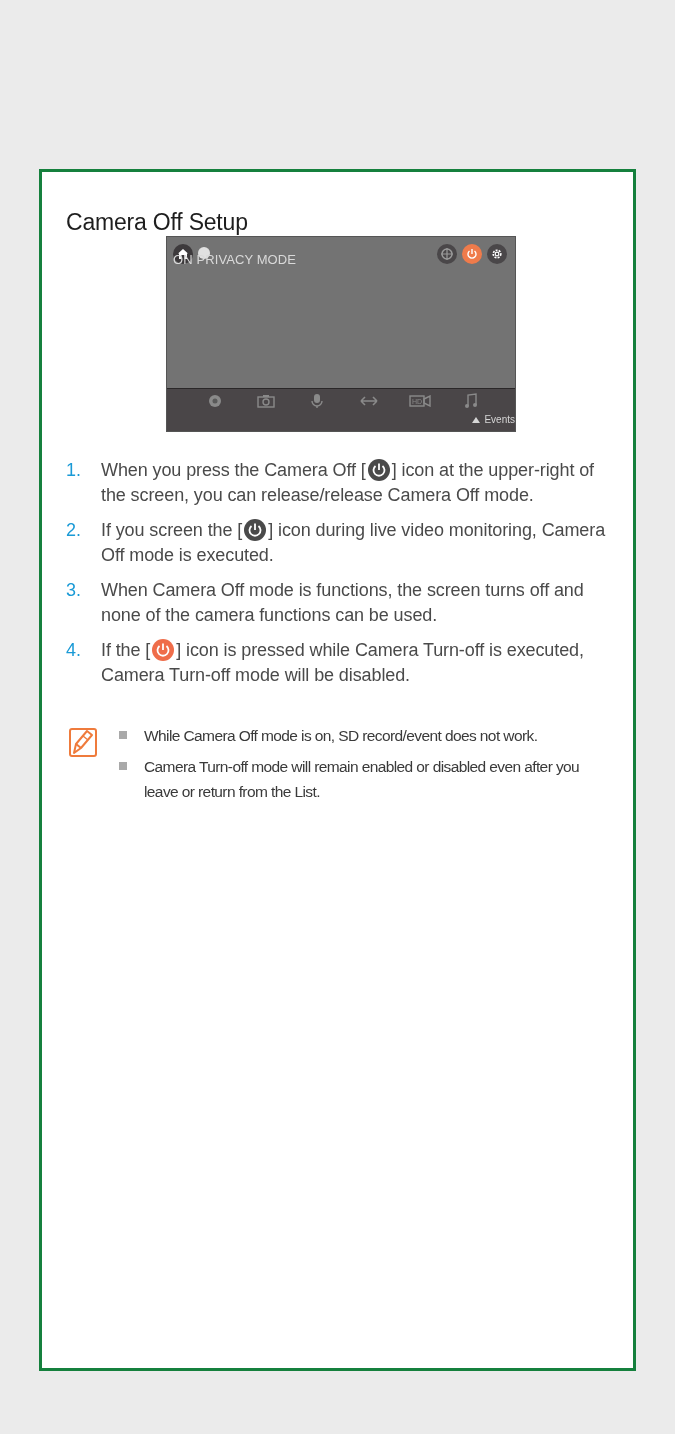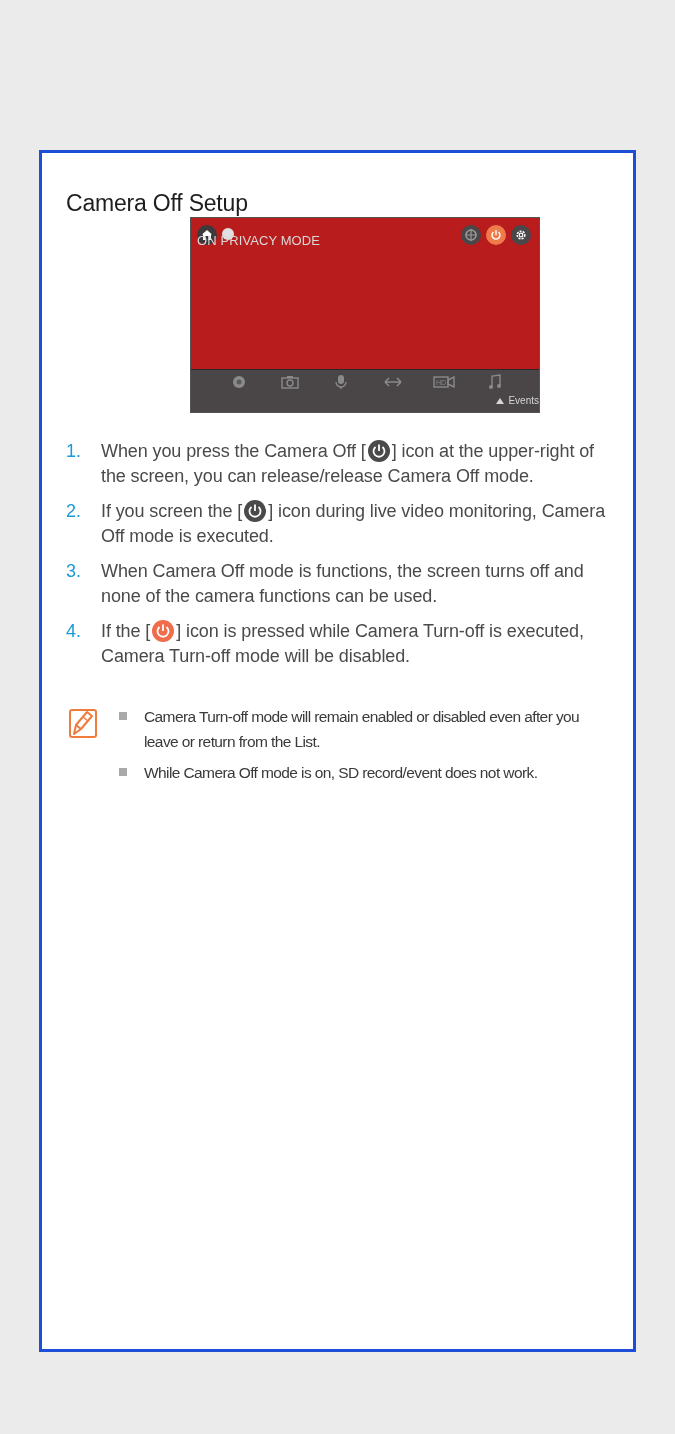--- a/index.html
+++ b/index.html
@@ -10,46 +10,45 @@
       width: 675px;
       height: 1434px;
       background: #ebebeb;
       position: relative;
       font-family: "Liberation Sans", sans-serif;
       overflow: hidden;
     }
     .card {
       position: absolute;
       left: 39px;
-      top: 150px;
+      top: 169px;
       width: 591px;
       height: 1196px;
       background: #ffffff;
-      border: 3px solid #1d4ed8;
+      border: 3px solid #15803d;
     }
     .title {
       position: absolute;
       left: 24px;
       top: 22px;
       font-size: 23px;
       color: #1e1e1e;
       font-weight: normal;
       letter-spacing: -0.2px;
     }
     
     .screen {
       position: absolute;
       left: 124px;
       top: 64px;
       width: 348px;
       height: 194px;
-      background: #b91c1c;
+      background: #737373;
       border: 1px solid #555;
       overflow: hidden;
-      margin-left: 24px;
     }
     .screen .mode-label {
       position: absolute;
       left: 6px;
       top: 15px;
       font-size: 13px;
       color: #d9d9d9;
       letter-spacing: 0.1px;
     }
     .screen .home-btn {
@@ -330,21 +329,21 @@
       <svg width="30" height="32" viewBox="0 0 30 32">
         <rect x="2" y="3" width="26" height="27" rx="2" fill="none" stroke="#ef7b3c" stroke-width="2"></rect>
         <path d="M6 27 L8 18 L19 5 L24 9 L13 22 Z" fill="none" stroke="#ef7b3c" stroke-width="2" stroke-linejoin="round"></path>
         <line x1="8" y1="18" x2="13" y2="22" stroke="#ef7b3c" stroke-width="2"></line>
         <line x1="15" y1="10" x2="20" y2="14" stroke="#ef7b3c" stroke-width="1.5"></line>
       </svg>
     </div>
     <ul class="note-list">
       <li class="note-item">
         <span class="bullet"></span>
-        <span>Camera Turn-off mode will remain enabled or disabled even after you leave or return from the List.</span>
+        <span>While Camera Off mode is on, SD record/event does not work.</span>
       </li>
       <li class="note-item">
         <span class="bullet"></span>
-        <span>While Camera Off mode is on, SD record/event does not work.</span>
+        <span>Camera Turn-off mode will remain enabled or disabled even after you leave or return from the List.</span>
       </li>
     </ul>
   </div>
 </div>
 
 </body></html>

